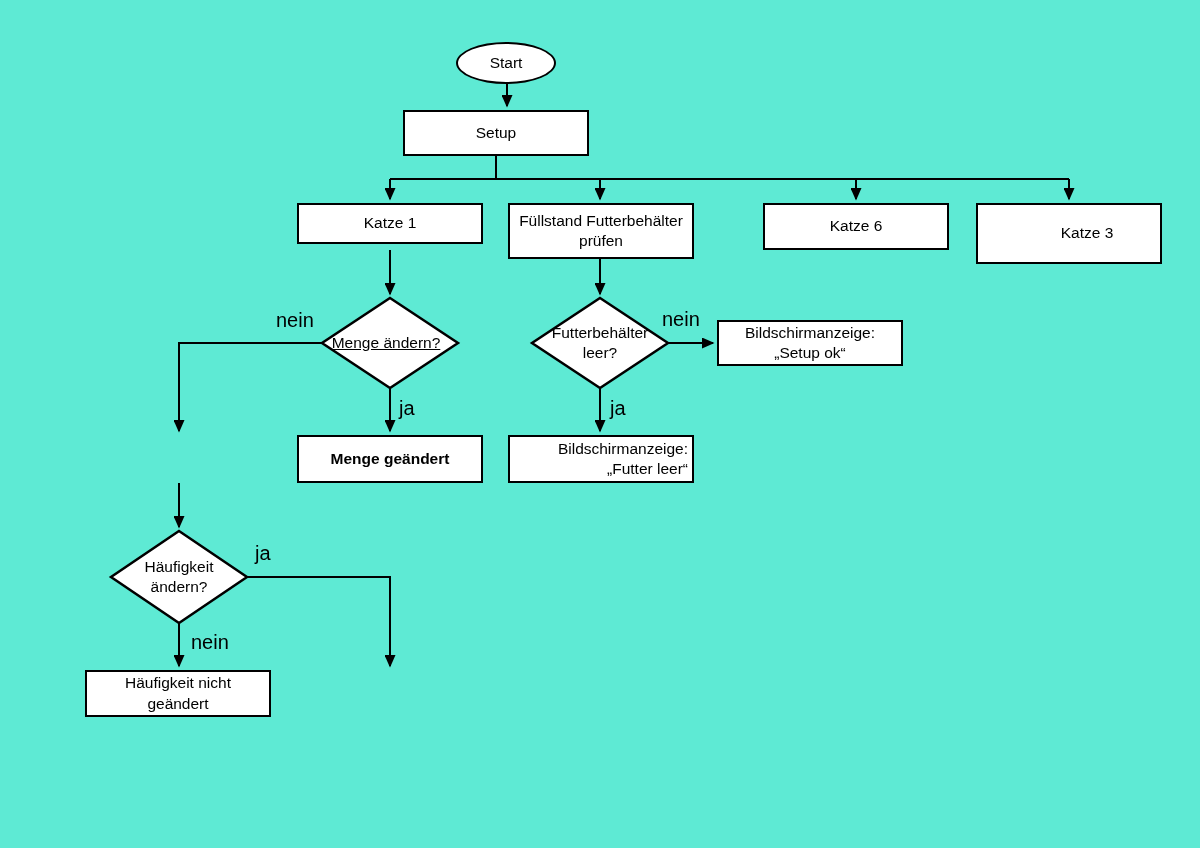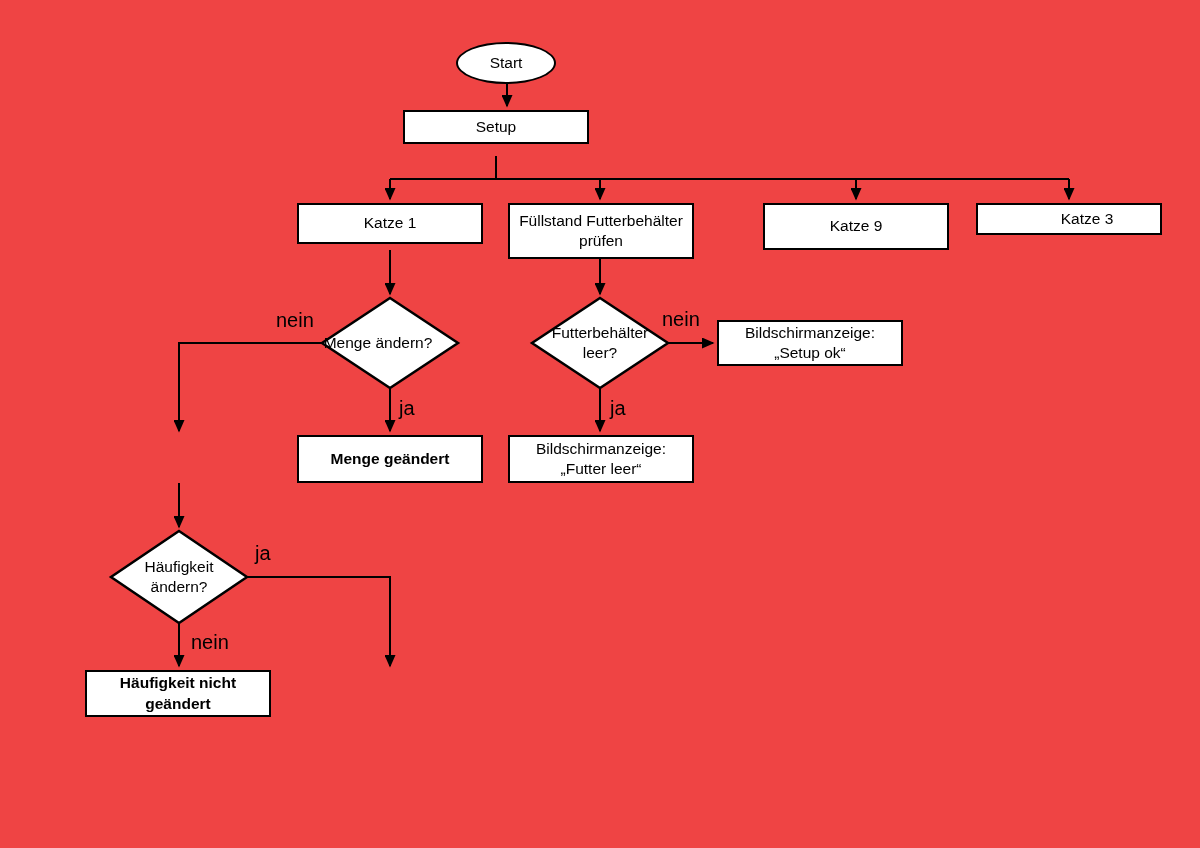--- a/index.html
+++ b/index.html
@@ -1,20 +1,20 @@
 <!DOCTYPE html>
 <html><head>
 <meta charset="utf-8">
 <style>
   html, body { margin: 0; padding: 0; background: #ffffff; }
   .canvas {
     position: relative;
     width: 1200px;
     height: 848px;
-    background: #ef4444;
+    background: #5eead4;
     font-family: "Liberation Sans", sans-serif;
     color: #000;
     overflow: hidden;
   }
   svg.wires {
     position: absolute;
     left: 0; top: 0;
     width: 1200px; height: 848px;
   }
   .node {
@@ -80,43 +80,43 @@
     <path d="M247,577 L390,577 L390,666" stroke="#000" stroke-width="2" fill="none" marker-end="url(#arr)"></path>
     <path d="M179,623 L179,666" stroke="#000" stroke-width="2" fill="none" marker-end="url(#arr)"></path>
 
     <polygon points="390,298 458,343 390,388 322,343" fill="#fff" stroke="#000" stroke-width="2.5"></polygon>
     <polygon points="600,298 668,343 600,388 532,343" fill="#fff" stroke="#000" stroke-width="2.5"></polygon>
     <polygon points="179,531 247,577 179,623 111,577" fill="#fff" stroke="#000" stroke-width="2.5"></polygon>
   </svg>
 
   <div class="node ellipse" style="left:456px; top:42px; width:100px; height:42px;">Start</div>
 
-  <div class="node" style="left:403px; top:110px; width:186px; height:34px;">Setup</div>
+  <div class="node" style="left:403px; top:110px; width:186px; height:46px;">Setup</div>
 
   <div class="node" style="left:297px; top:203px; width:186px; height:41px;">Katze 1</div>
 
   <div class="node" style="left:508px; top:203px; width:186px; height:56px;">Füllstand Futterbehälter prüfen</div>
 
-  <div class="node" style="left:763px; top:203px; width:186px; height:47px;">Katze 9</div>
+  <div class="node" style="left:763px; top:203px; width:186px; height:47px;">Katze 6</div>
 
-  <div class="node" style="left:976px; top:203px; width:186px; height:32px;padding-left:40px;">Katze 3</div>
+  <div class="node" style="left:976px; top:203px; width:186px; height:61px;padding-left:40px;">Katze 3</div>
 
   <div class="node" style="left:717px; top:320px; width:186px; height:46px;">Bildschirmanzeige: „Setup ok“</div>
 
 
   <div class="node" style="left:297px; top:435px; width:186px; height:48px;font-weight:bold;">Menge geändert</div>
 
-  <div class="node" style="left:508px; top:435px; width:186px; height:48px;">Bildschirmanzeige: „Futter leer“</div>
+  <div class="node" style="left:508px; top:435px; width:186px; height:48px;text-align:right;">Bildschirmanzeige: „Futter leer“</div>
 
-  <div class="node" style="left:85px; top:670px; width:186px; height:47px;font-weight:bold;">
+  <div class="node" style="left:85px; top:670px; width:186px; height:47px;">
     <span class="narrow">Häufigkeit nicht geändert</span>
   </div>
 
 
-  <div class="dtext" style="left:318px; top:330px; width:120px; height:26px;">Menge ändern?</div>
+  <div class="dtext" style="left:326px; top:330px; width:120px; height:26px;text-decoration:underline;">Menge ändern?</div>
 
   <div class="dtext" style="left:545px; top:322px; width:110px; height:42px;">Futterbehälter leer?</div>
 
   <div class="dtext" style="left:129px; top:556px; width:100px; height:42px;">Häufigkeit ändern?</div>
 
   <div class="elabel" style="left:276px; top:309px;">nein</div>
 
   <div class="elabel" style="left:399px; top:397px;">ja</div>
 
   <div class="elabel" style="left:662px; top:308px;">nein</div>

